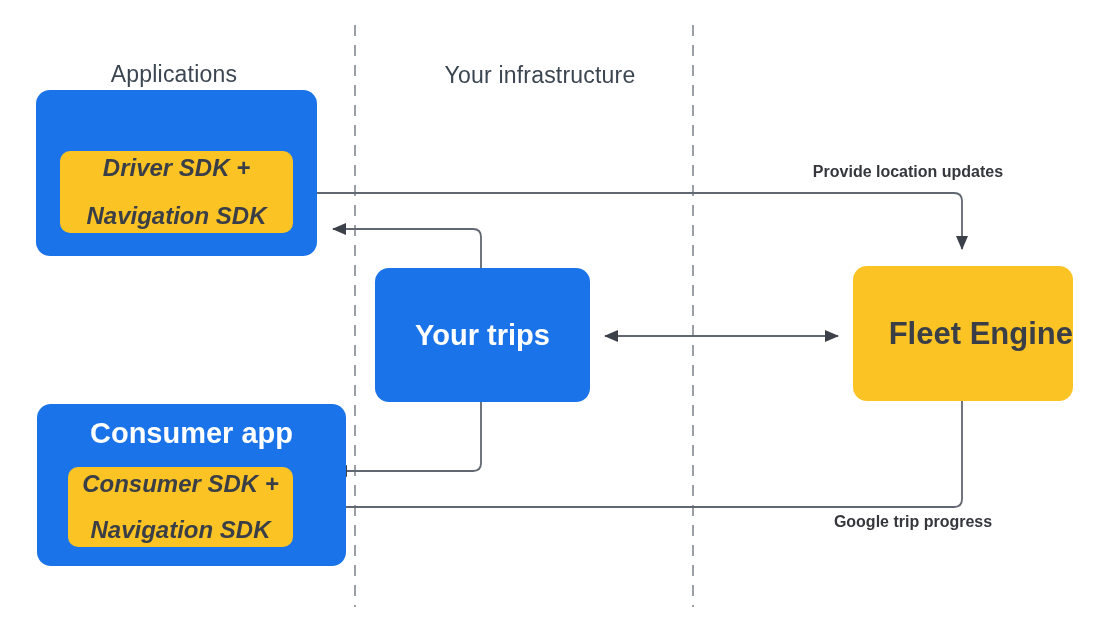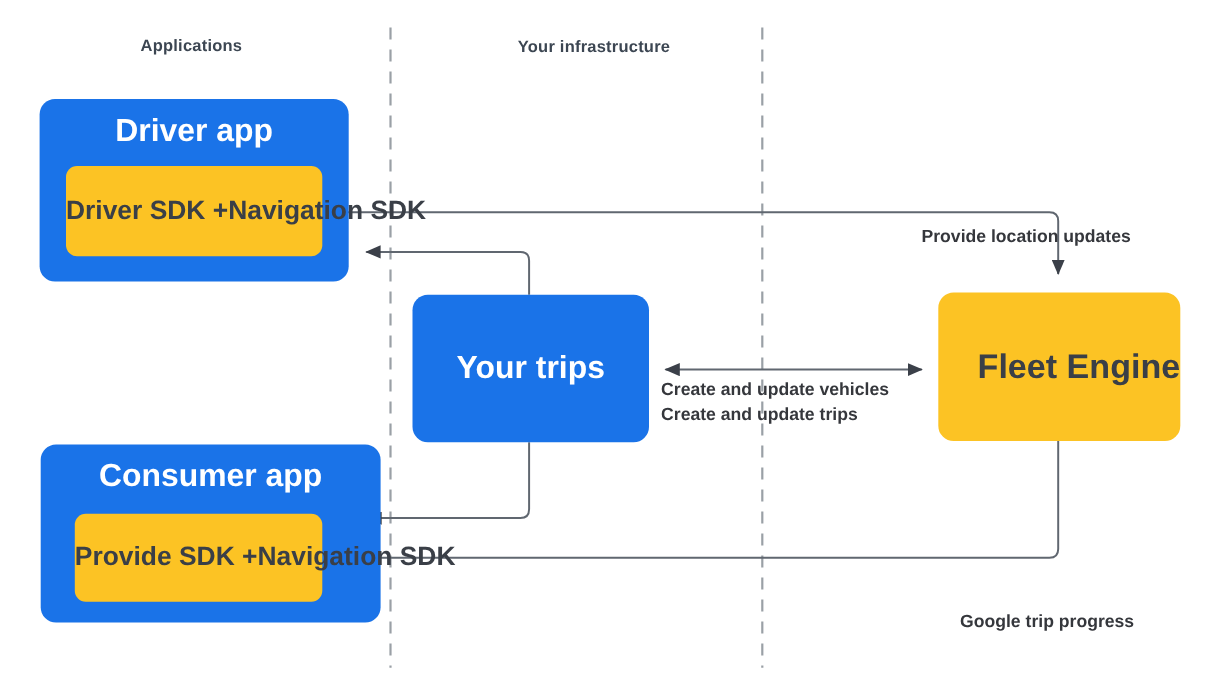--- a/index.html
+++ b/index.html
@@ -3,47 +3,49 @@
 <meta charset="utf-8">
 <style>
   html,body{margin:0;padding:0;background:#fff;}
   .canvas{
     position:relative;width:1103px;height:635px;background:#fff;overflow:hidden;
     font-family:"Liberation Sans","DejaVu Sans",sans-serif;
   }
   .wires{position:absolute;left:0;top:0;z-index:1;}
   .col-head{
     position:absolute;z-index:3;text-align:center;
-    font-size:15px;font-weight:700;color:var(--heading,#3c4652);
+    font-size:23px;font-weight:400;color:var(--heading,#3c4652);
     letter-spacing:0.2px;
+    margin-top:28px;
   }
   .node{position:absolute;z-index:2;border-radius:14px;box-sizing:border-box;}
   .blue{background:var(--blue,#1a73e8);}
   .yellowbox{background:var(--yellow,#fcc324);}
   .center{display:flex;align-items:center;justify-content:center;}
   .node-title{
     text-align:center;font-weight:700;font-size:29px;color:#ffffff;
     width:100%;line-height:36px;
   }
   .title-top{margin-top:11px;}
   .dark{color:var(--boxtext,#3a3f47);font-size:31px;text-align:right;}
   .sdk{
     position:absolute;border-radius:10px;background:var(--yellow,#fcc324);
-    display:flex;flex-direction:row;align-items:center;justify-content:space-between;
+    display:flex;flex-direction:column;align-items:center;justify-content:space-between;
     text-align:center;
+    font-style:italic;
   }
   .sdk div{
     font-weight:700;font-size:24px;line-height:34px;color:var(--boxtext,#3a3f47);
     white-space:nowrap;
   }
   .edge-label{
     position:absolute;z-index:3;font-weight:700;font-size:16px;
     color:var(--labeltext,#35373c);white-space:nowrap;line-height:18px;
   }
-  .center-text{text-align:right;margin-top:44px;}
+  .center-text{text-align:center;}
 </style>
 </head>
 <body>
 
 <div class="canvas">
 
   <svg class="wires" width="1103" height="635" viewBox="0 0 1103 635">
     <defs>
       <marker id="arrow" markerUnits="userSpaceOnUse" markerWidth="14" markerHeight="12" refX="13" refY="6" orient="auto-start-reverse">
         <path d="M0,0 L14,6 L0,12 Z" fill="#3b4049"></path>
@@ -61,41 +63,38 @@
 
     <path d="M962 401 V499 Q962 507 954 507 H309" fill="none" stroke="#606770" stroke-width="1.8" marker-end="url(#arrow)"></path>
 
     <path d="M481 402 V463 Q481 471 473 471 H334" fill="none" stroke="#606770" stroke-width="1.8" marker-end="url(#arrow)"></path>
   </svg>
 
   <div class="col-head" style="left:49px;top:33px;width:250px">Applications</div>
   <div class="col-head" style="left:415px;top:34px;width:250px">Your infrastructure</div>
 
   <div class="node blue" style="left:36px;top:90px;width:281px;height:166px">
-    <div class="node-title title-top">Driver app</div>
     <div class="sdk" style="left:24px;top:61px;width:233px;height:82px">
       <div>Driver SDK +</div>
       <div>Navigation SDK</div>
     </div>
   </div>
 
   <div class="node blue center" style="left:375px;top:268px;width:215px;height:134px">
     <div class="node-title">Your trips</div>
   </div>
 
   <div class="node yellowbox center" style="left:853px;top:266px;width:220px;height:135px">
     <div class="node-title dark">Fleet Engine</div>
   </div>
 
   <div class="node blue" style="left:37px;top:404px;width:309px;height:162px">
     <div class="node-title title-top">Consumer app</div>
     <div class="sdk" style="left:31px;top:63px;width:225px;height:80px">
-      <div>Provide SDK +</div>
+      <div>Consumer SDK +</div>
       <div>Navigation SDK</div>
     </div>
   </div>
 
   <div class="edge-label center-text" style="left:788px;top:163px;width:240px">Provide location updates</div>
-  <div class="edge-label" style="left:601px;top:346px">Create and update vehicles</div>
-  <div class="edge-label" style="left:601px;top:369px">Create and update trips</div>
   <div class="edge-label center-text" style="left:795px;top:513px;width:236px">Google trip progress</div>
 
 </div>
 
 </body></html>

